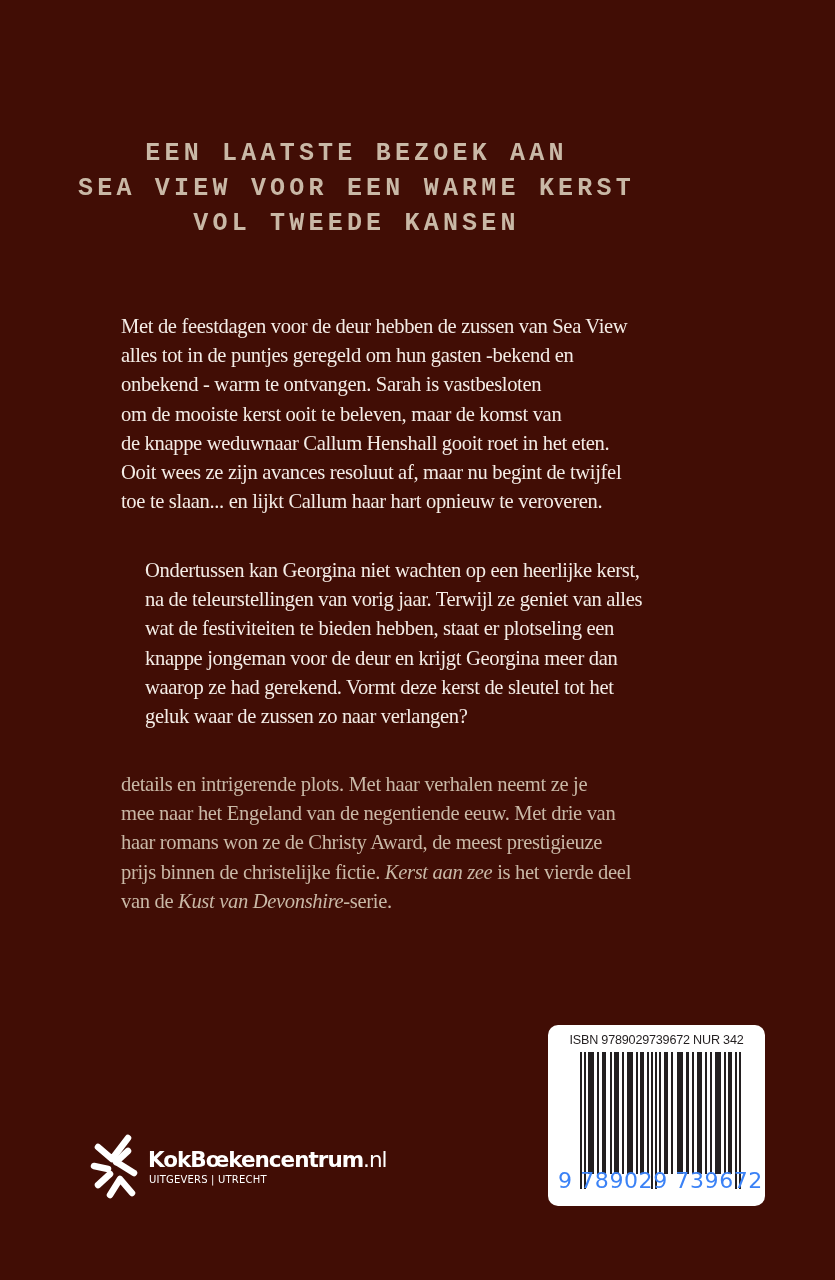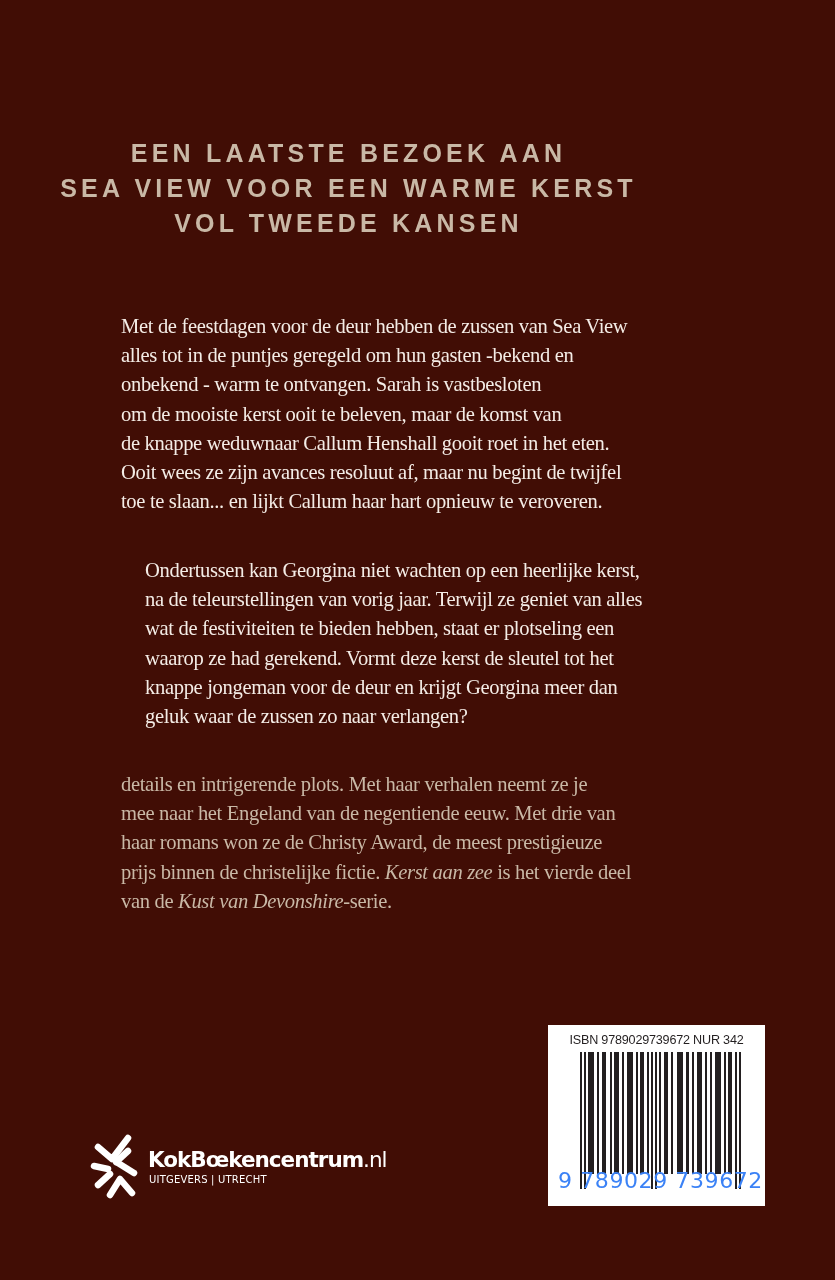--- a/index.html
+++ b/index.html
@@ -10,25 +10,25 @@
       width: 835px;
       height: 1280px;
       background: #410d05;
       position: relative;
       overflow: hidden;
       font-family: "DejaVu Sans", sans-serif;
     }
     .tagline {
       position: absolute;
       top: 136px;
-      left: 8px;
+      left: 16px;
       width: 681px;
       text-align: center;
       color: #c9b8a6;
-      font-family: Liberation Sans, sans-serif;
+      font-family: Liberation Mono, monospace;
       font-weight: bold;
       font-size: 25px;
       letter-spacing: 4.2px;
       line-height: 35px;
     }
     .tagline div { white-space: nowrap; }
     .body-text {
       position: absolute;
       left: 121px;
       width: 620px;
@@ -81,20 +81,21 @@
       letter-spacing: 0.2px;
       white-space: nowrap;
     }
     .barcode-box {
       position: absolute;
       left: 548px;
       top: 1025px;
       width: 217px;
       height: 181px;
       background: #ffffff;
+      border-radius: 10px;
     }
     .isbn-line {
       position: absolute;
       top: 8px;
       left: 0;
       width: 217px;
       text-align: center;
       color: #231f20;
       font-family: "Liberation Sans", sans-serif;
       font-size: 12.6px;
@@ -137,22 +138,22 @@
   <div>om de mooiste kerst ooit te beleven, maar de komst van</div>
   <div>de knappe weduwnaar Callum Henshall gooit roet in het eten.</div>
   <div>Ooit wees ze zijn avances resoluut af, maar nu begint de twijfel</div>
   <div>toe te slaan... en lijkt Callum haar hart opnieuw te veroveren.</div>
 </div>
 
 <div class="body-text para2">
   <div>Ondertussen kan Georgina niet wachten op een heerlijke kerst,</div>
   <div>na de teleurstellingen van vorig jaar. Terwijl ze geniet van alles</div>
   <div>wat de festiviteiten te bieden hebben, staat er plotseling een</div>
+  <div>knappe jongeman voor de deur en krijgt Georgina meer dan</div>
   <div>waarop ze had gerekend. Vormt deze kerst de sleutel tot het</div>
-  <div>knappe jongeman voor de deur en krijgt Georgina meer dan</div>
   <div>geluk waar de zussen zo naar verlangen?</div>
 </div>
 
 <div class="body-text bio">
   <div>details en intrigerende plots. Met haar verhalen neemt ze je</div>
   <div>mee naar het Engeland van de negentiende eeuw. Met drie van</div>
   <div>haar romans won ze de Christy Award, de meest prestigieuze</div>
   <div><span>prijs binnen de christelijke fictie. </span><i>Kerst aan zee</i><span> is het vierde deel</span></div>
   <div><span>van de </span><i>Kust van Devonshire</i><span>-serie.</span></div>
 </div>

